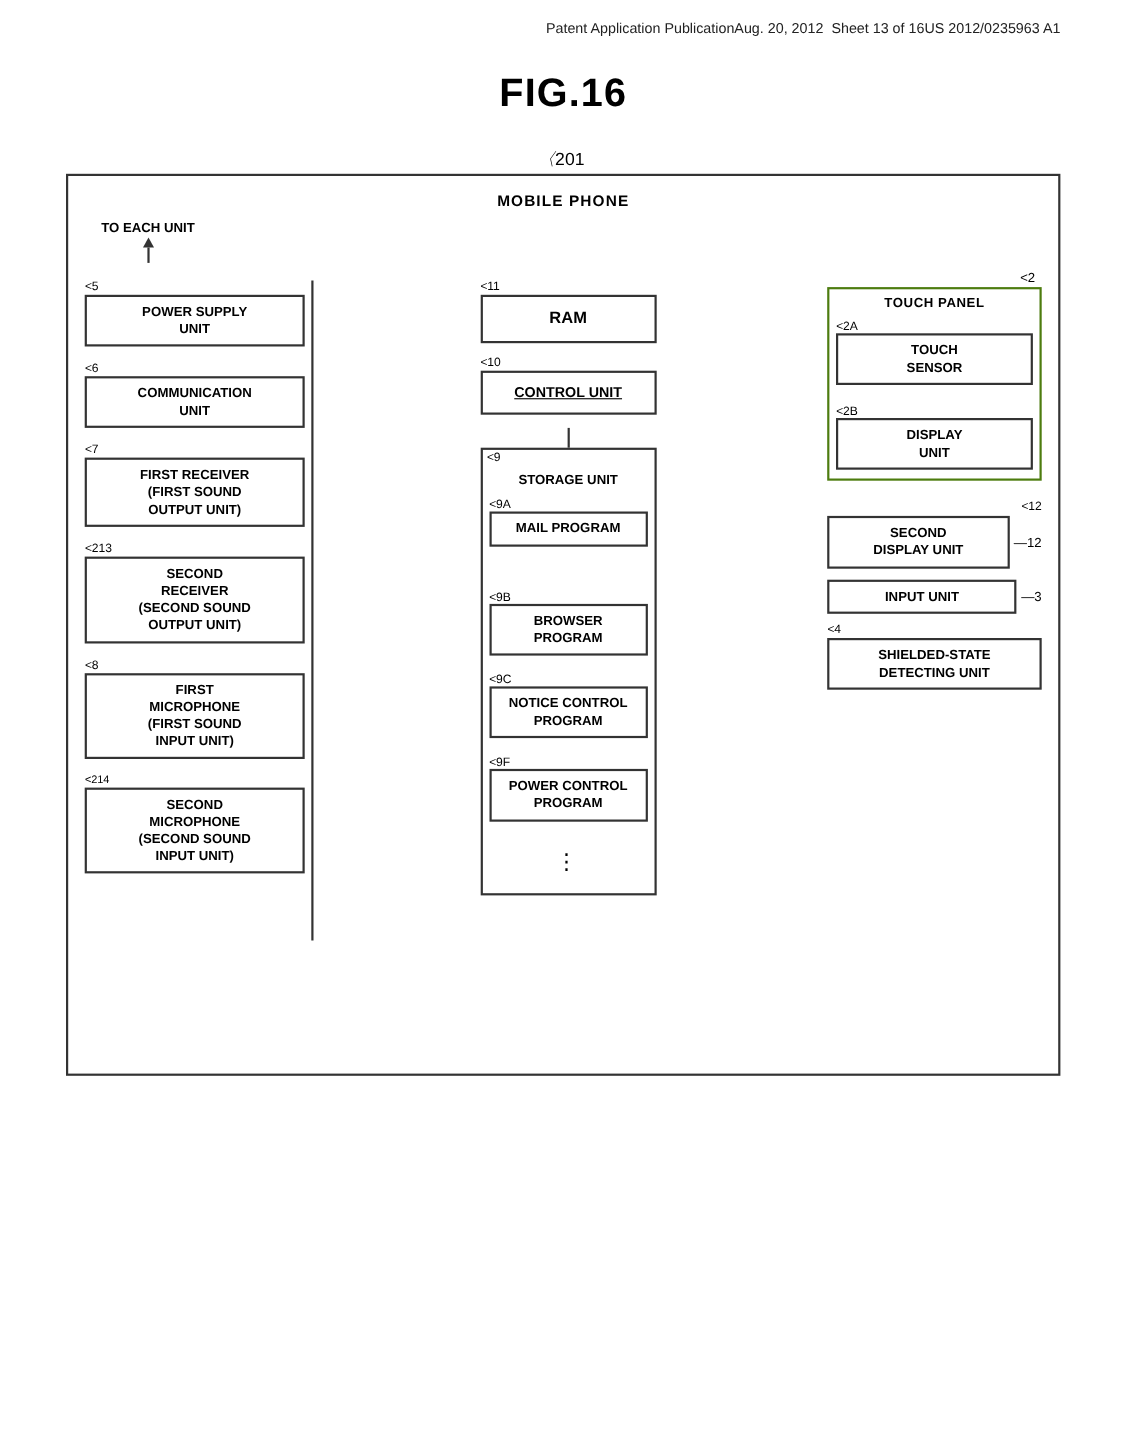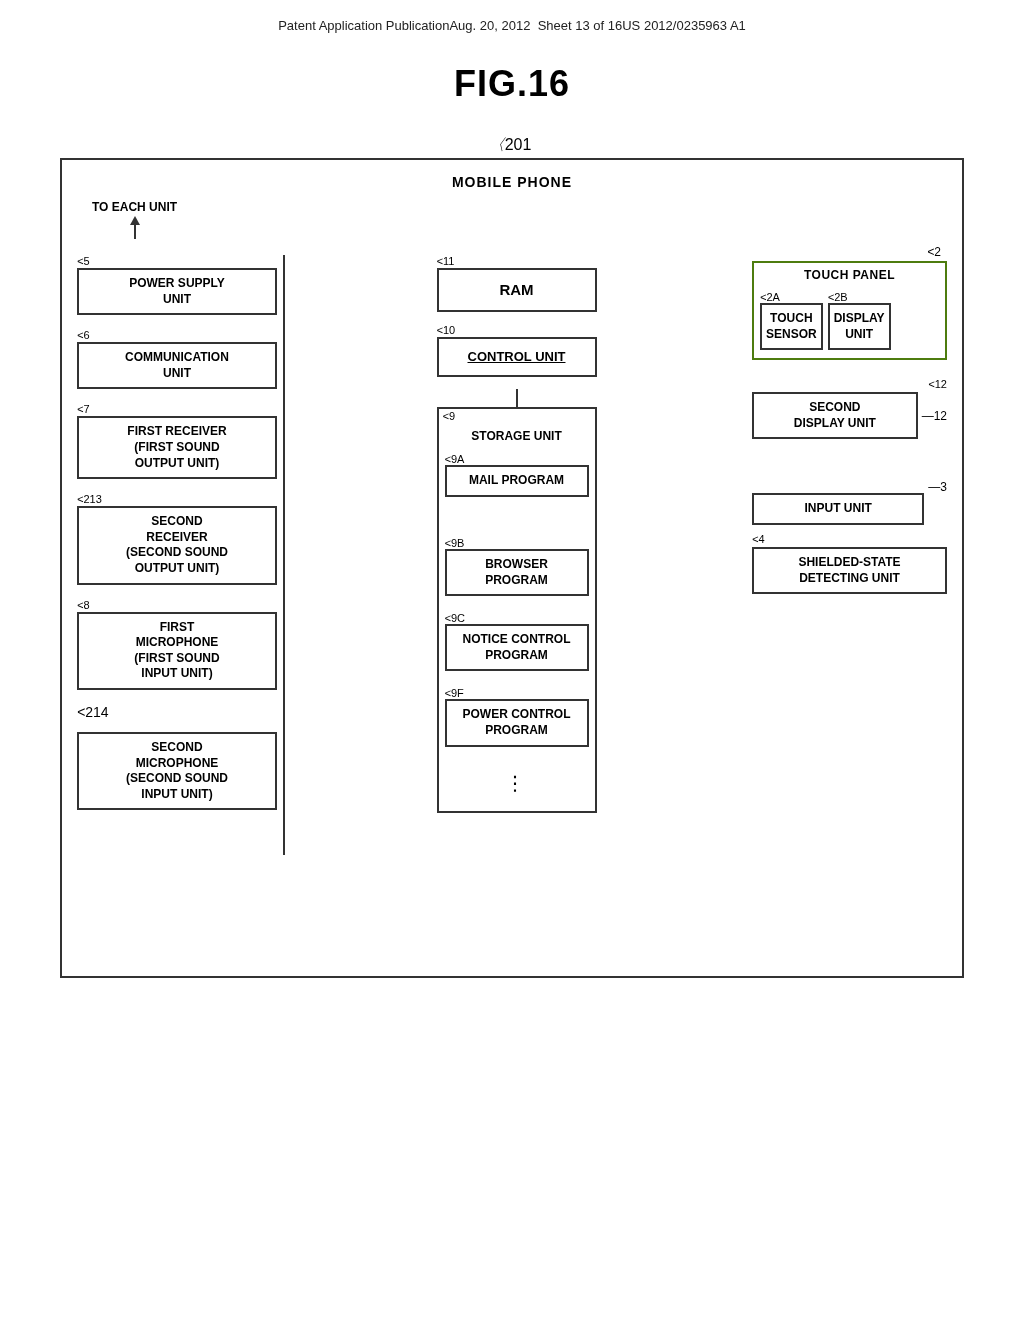--- a/index.html
+++ b/index.html
@@ -7,21 +7,21 @@
       background: #fff;
       font-family: Arial, sans-serif;
       width: 1024px;
       min-height: 1320px;
       position: relative;
     }
 
     
     .header {
       display: flex;
-      justify-content: center;
+      justify-content: flex-end;
       align-items: center;
       padding: 18px 60px 10px 60px;
       font-size: 13px;
       color: #222;
     }
 
     
     .fig-title {
       text-align: center;
       font-size: 36px;
@@ -115,22 +115,22 @@
     .touch-panel-label {
       text-align: center;
       font-size: 12px;
       font-weight: bold;
       padding: 5px 4px;
       letter-spacing: 0.5px;
     }
 
     .touch-panel-inner {
       display: flex;
-      flex-direction: row;
-      gap: 5px;
+      flex-direction: column;
+      gap: 18px;
       padding: 4px 6px 8px 6px;
     }
 
     .storage-box {
       border: 2px solid #333;
       width: 160px;
       position: relative;
     }
 
     .storage-label {
@@ -212,21 +212,21 @@
           <div style="font-size:11px; margin-bottom:1px;"><span style="font-style:italic;">&lt;</span>213</div>
           <div class="unit-box">SECOND<br>RECEIVER<br>(SECOND SOUND<br>OUTPUT UNIT)</div>
         </div>
 
         <div style="position:relative; margin-bottom:8px;">
           <div style="font-size:11px; margin-bottom:1px;"><span style="font-style:italic;">&lt;</span>8</div>
           <div class="unit-box">FIRST<br>MICROPHONE<br>(FIRST SOUND<br>INPUT UNIT)</div>
         </div>
 
         <div style="position:relative; margin-bottom:8px;">
-          <div style="font-size:14px; margin-bottom:12px;"><span style="font-style:italic;">&lt;</span>214</div>
+          <div style="font-size:10px; margin-bottom:1px;"><span style="font-style:italic;">&lt;</span>214</div>
           <div class="unit-box">SECOND<br>MICROPHONE<br>(SECOND SOUND<br>INPUT UNIT)</div>
         </div>
 
       </div>
 
       <div style="width:2px; background:#333; margin: 10px 6px 0 6px; align-self:stretch; min-height:600px;"></div>
 
       <div class="col-center">
 
         <div style="position:relative; margin-bottom:12px; width:160px;">
@@ -304,21 +304,21 @@
           </div>
           <div style="display:flex; align-items:center;">
             <div class="unit-box" style="flex:1;">SECOND<br>DISPLAY UNIT</div>
             <div style="font-size:12px; margin-left:4px; white-space:nowrap;">—12</div>
           </div>
         </div>
 
         <div style="margin-top:8px; position:relative;">
           <div style="display:flex; align-items:center; justify-content:flex-end; font-size:11px; margin-bottom:2px;"></div>
           <div style="display:flex; align-items:center;">
-            <div class="unit-box" style="flex:1;margin-top:44px;">INPUT UNIT</div>
+            <div class="unit-box" style="flex:1;">INPUT UNIT</div>
             <div style="font-size:12px; margin-left:4px; white-space:nowrap;">—3</div>
           </div>
         </div>
 
         <div style="margin-top:8px; position:relative;">
           <div style="font-size:11px; margin-bottom:2px;"><span style="font-style:italic;">&lt;</span>4</div>
           <div class="unit-box">SHIELDED-STATE<br>DETECTING UNIT</div>
         </div>
 
       </div>

